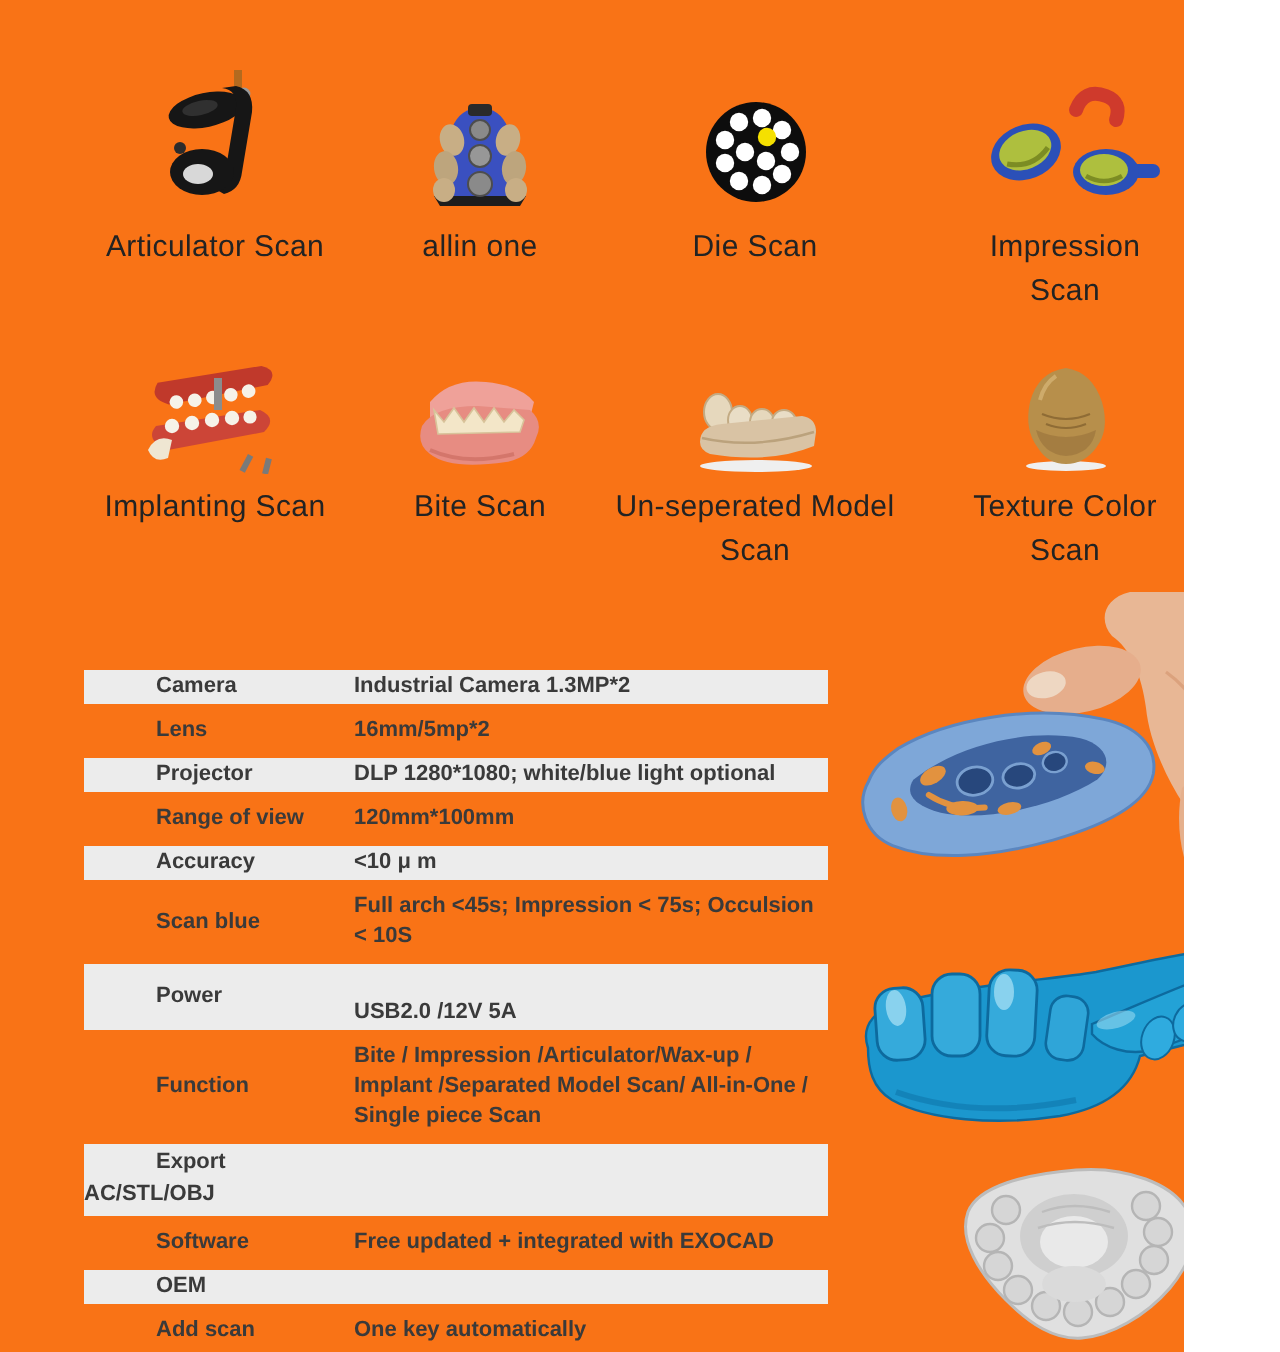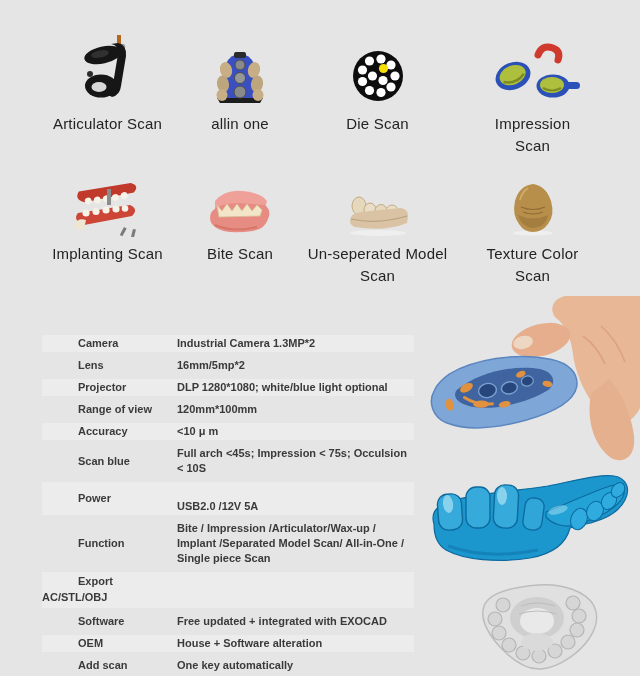--- a/index.html
+++ b/index.html
@@ -1,16 +1,16 @@
 <!DOCTYPE html>
 <html><head>
 <meta charset="utf-8">
 <style>
   html,body{margin:0;padding:0;background:#fff;}
-  .page{position:relative;width:640px;height:676px;background:#e5e5e5;overflow:hidden;
+  .page{position:relative;width:592px;height:676px;background:#f97316;overflow:hidden;
         font-family:"Liberation Sans",sans-serif;color:#222;}
   
   .scan-row{position:absolute;left:15px;display:flex;}
   .row1{top:28px;}
   .row2{top:165px;}
   .scan-cell{display:flex;flex-direction:column;align-items:center;}
   .w1{width:185px}.w2{width:80px}.w3{width:195px}.w4{width:115px}
   .scan-img{height:76px;display:flex;align-items:flex-end;justify-content:center;}
   .row2 .scan-img{height:72px;}
   .scan-label{margin-top:9px;font-size:15px;line-height:1.45;text-align:center;color:#232323;letter-spacing:.2px;}
@@ -223,21 +223,20 @@
     <div class="spec-row">
       <div class="spec-label">Export</div>
       <div class="spec-value">AC/STL/OBJ</div>
     </div>
     <div class="spec-row">
       <div class="spec-label">Software</div>
       <div class="spec-value">Free updated + integrated with EXOCAD</div>
     </div>
     <div class="spec-row">
       <div class="spec-label">OEM</div>
-      <div class="spec-value">House + Software alteration</div>
     </div>
     <div class="spec-row">
       <div class="spec-label">Add scan</div>
       <div class="spec-value">One key automatically</div>
     </div>
   </div>
 
   <div class="photo photo-hand">
     <svg width="215" height="172" viewBox="0 0 215 172">
       <path d="M140 0 L215 0 L215 112 C 206 130, 190 132, 178 120 C 163 105, 150 78, 148 58 C 146 42, 140 28, 131 22 C 124 14, 127 3, 140 0 Z" fill="#e8b795"></path>

